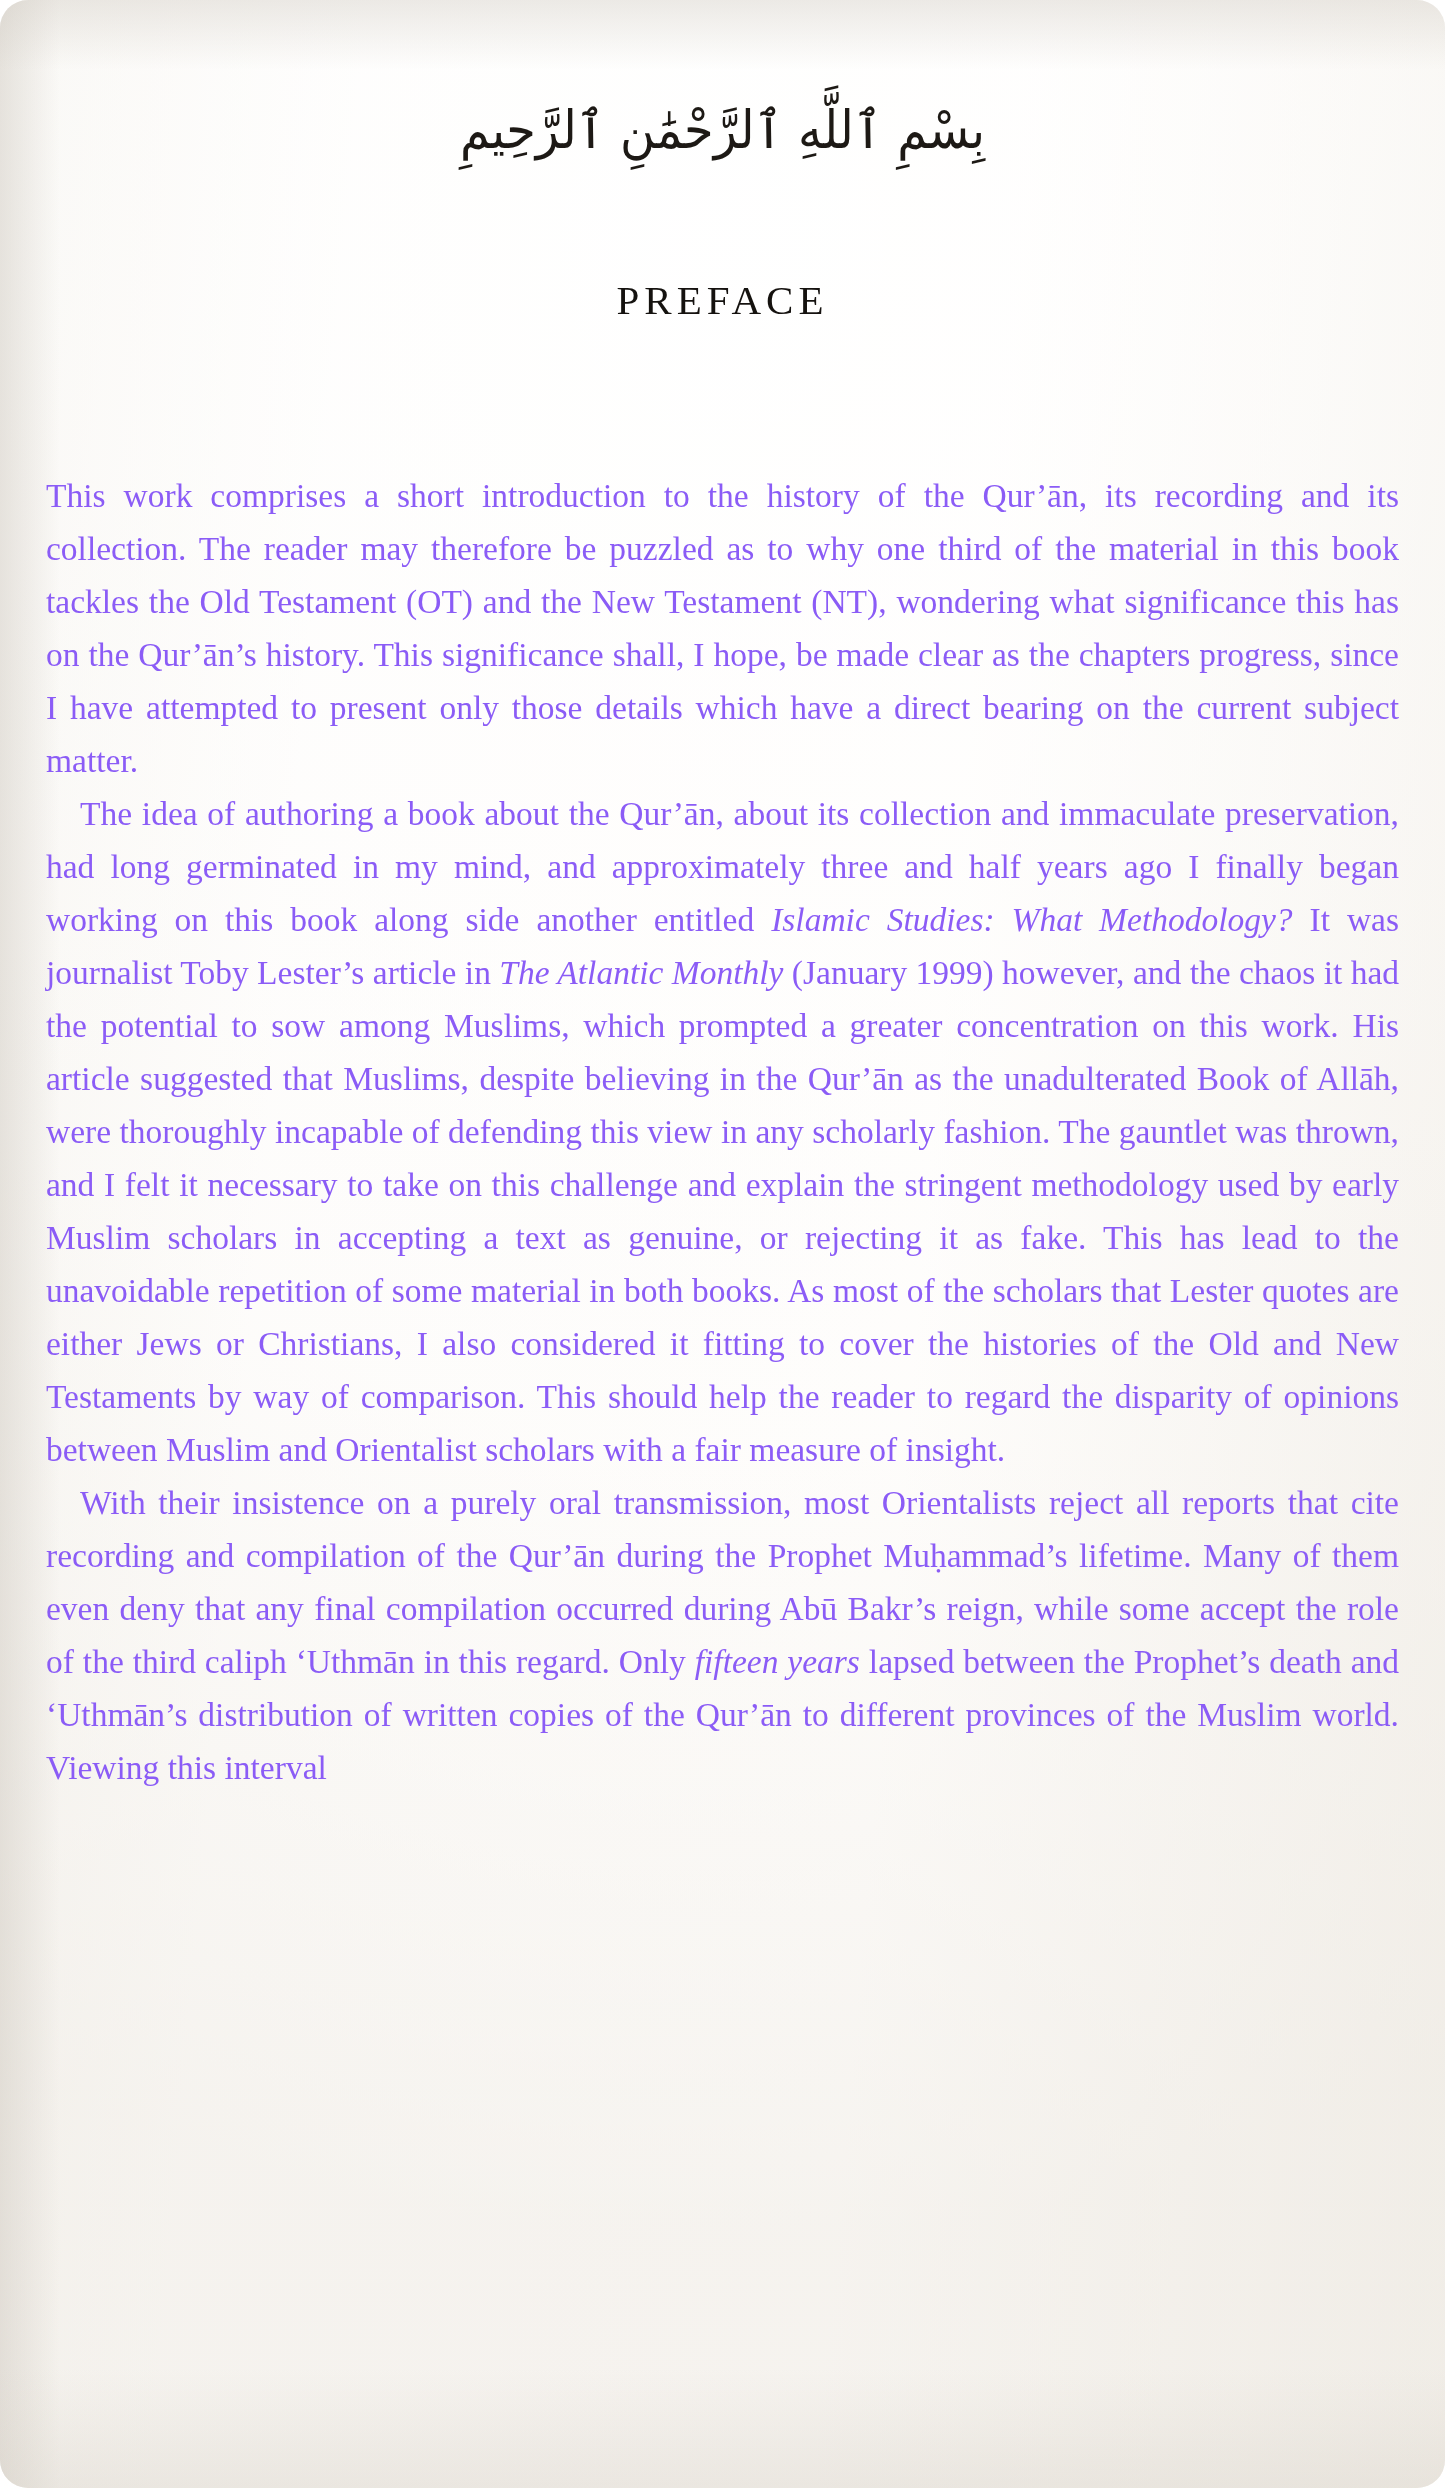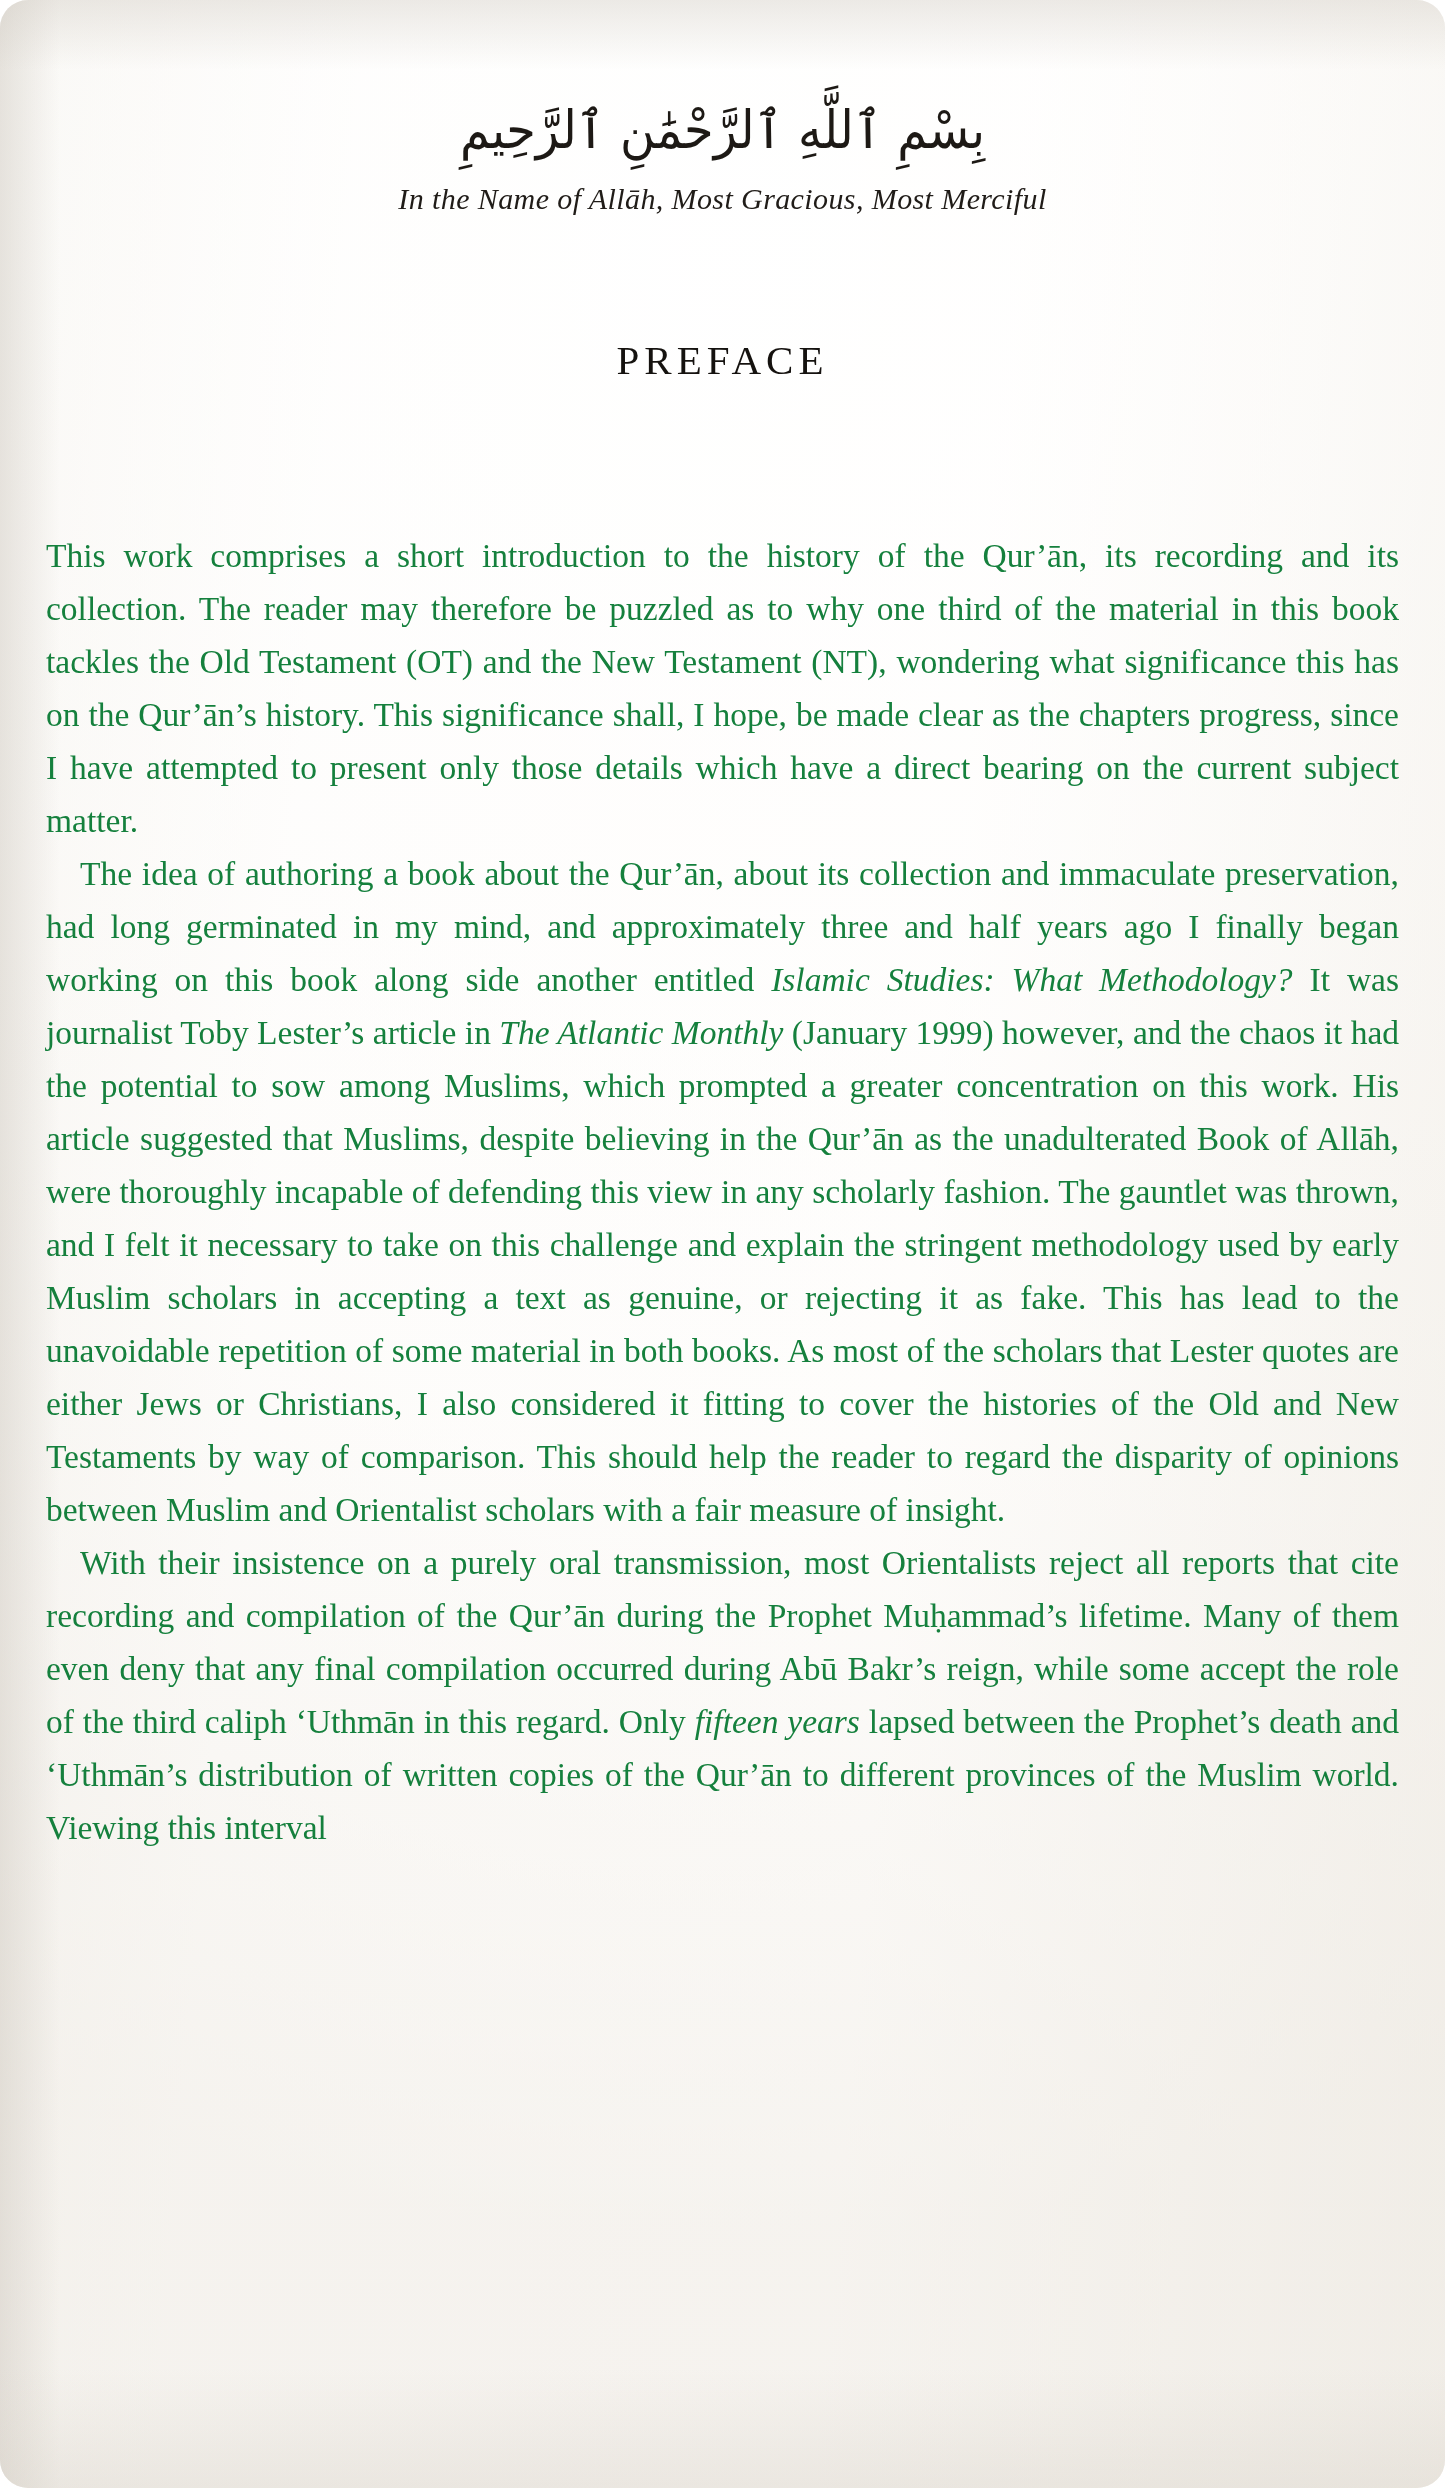--- a/index.html
+++ b/index.html
@@ -100,21 +100,21 @@
   .body-text {
     margin: 0;
     padding: 145px 46px 0 46px;
   }
   .para {
     margin: 0;
     font-size: 33.5px;
     line-height: 53px;
     text-align: justify;
     text-justify: inter-word;
-    color: #15803d;
+    color: #8b5cf6;
     filter: blur(0.18px);
     -webkit-font-smoothing: antialiased;
   }
   .para + .para {
     text-indent: 34px;
   }
   .para em {
   }
 </style>
 </head>
@@ -124,21 +124,20 @@
 
   <div class="paper-tint"></div>
   <div class="edge-shade-left"></div>
   <div class="edge-shade-top"></div>
   <div class="edge-shade-bottom"></div>
 
   <div class="content">
 
     <div class="basmala-block">
       <div class="basmala-arabic">بِسْمِ ٱللَّهِ ٱلرَّحْمَٰنِ ٱلرَّحِيمِ</div>
-      <div class="basmala-caption">In the Name of Allāh, Most Gracious, Most Merciful</div>
     </div>
 
     <h1 class="preface-heading">PREFACE</h1>
 
     <div class="body-text">
       <p class="para">This work comprises a short introduction to the history of the Qur’ān, its recording and its collection. The reader may therefore be puzzled as to why one third of the material in this book tackles the Old Testament (OT) and the New Testament (NT), wondering what significance this has on the Qur’ān’s history. This significance shall, I hope, be made clear as the chapters progress, since I have attempted to present only those details which have a direct bearing on the current subject matter.</p>
       <p class="para">The idea of authoring a book about the Qur’ān, about its collection and immaculate preservation, had long germinated in my mind, and approximately three and half years ago I finally began working on this book along side another entitled <em>Islamic Studies: What Methodology?</em> It was journalist Toby Lester’s article in <em>The Atlantic Monthly</em> (January 1999) however, and the chaos it had the potential to sow among Muslims, which prompted a greater concentration on this work. His article suggested that Muslims, despite believing in the Qur’ān as the unadulterated Book of Allāh, were thoroughly incapable of defending this view in any scholarly fashion. The gauntlet was thrown, and I felt it necessary to take on this challenge and explain the stringent methodology used by early Muslim scholars in accepting a text as genuine, or rejecting it as fake. This has lead to the unavoidable repetition of some material in both books. As most of the scholars that Lester quotes are either Jews or Christians, I also considered it fitting to cover the histories of the Old and New Testaments by way of comparison. This should help the reader to regard the disparity of opinions between Muslim and Orientalist scholars with a fair measure of insight.</p>
       <p class="para">With their insistence on a purely oral transmission, most Orientalists reject all reports that cite recording and compilation of the Qur’ān during the Prophet Muḥammad’s lifetime. Many of them even deny that any final compilation occurred during Abū Bakr’s reign, while some accept the role of the third caliph ‘Uthmān in this regard. Only <em>fifteen years</em> lapsed between the Prophet’s death and ‘Uthmān’s distribution of written copies of the Qur’ān to different provinces of the Muslim world. Viewing this interval</p>
     </div>
 

